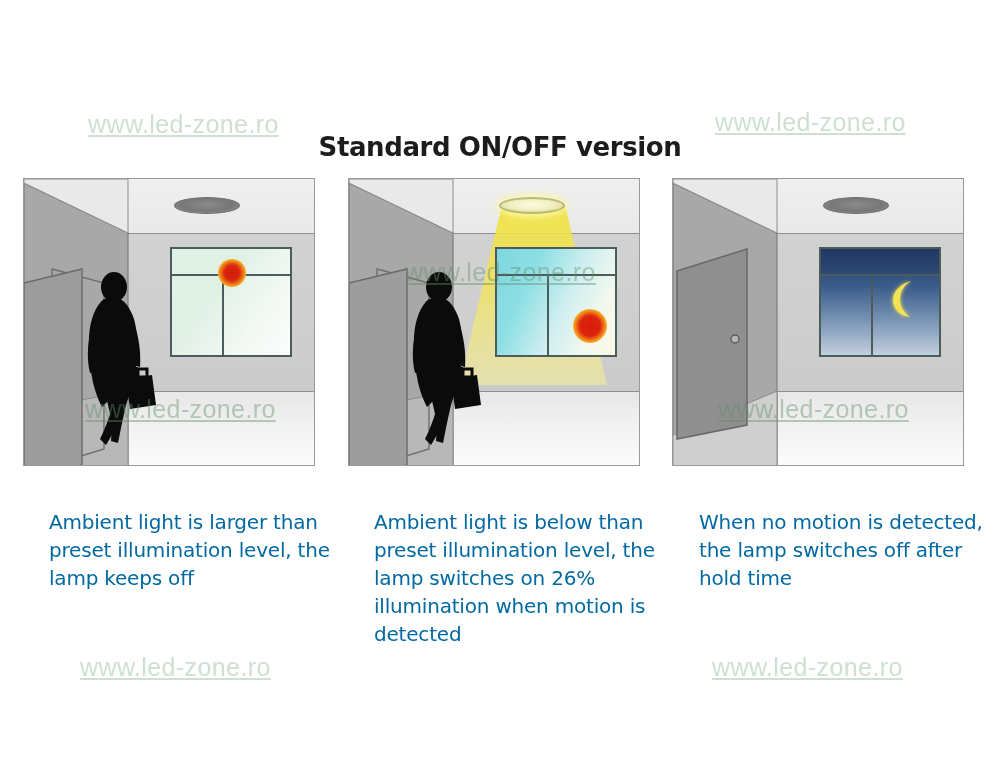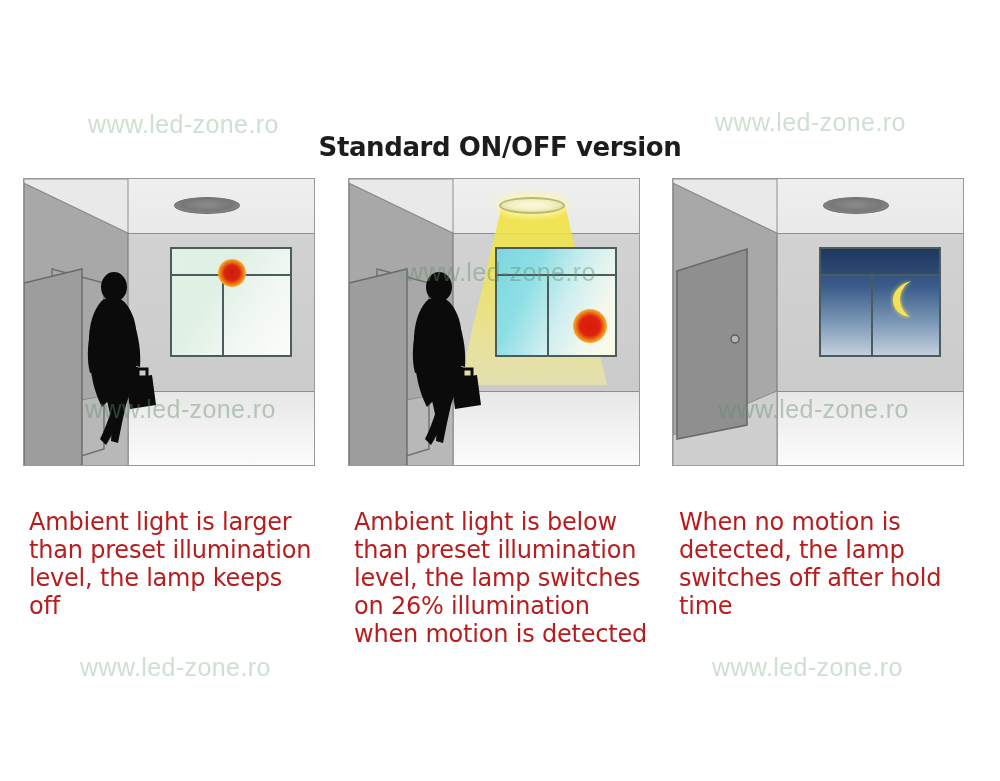--- a/index.html
+++ b/index.html
@@ -156,40 +156,42 @@
   .door{position:absolute;left:0;top:0;width:150px;height:288px;}
 
   
   .person{position:absolute;left:54px;top:92px;width:92px;height:186px;}
 
   
   .caption{
     position:absolute;
     top:508px;
     font-family:"DejaVu Sans", sans-serif;
-    font-size:24px;
+    font-size:20px;
     line-height:28px;
-    color:#b91c1c;
+    color:#0369a1;
     font-weight:500;
     letter-spacing:-0.2px;
+    margin-left:20px;
   }
   #caption-0{ left:29px; width:290px; }
   #caption-1{ left:354px; width:300px; }
   #caption-2{ left:679px; width:290px; }
 
   
   .wm{
     position:absolute;
     font-family:"Liberation Sans", sans-serif;
     font-size:25px;
     color:#d6e4d8;
     white-space:nowrap;
     letter-spacing:0.4px;
     pointer-events:none;
     user-select:none;
+    text-decoration:underline;
   }
   .wm.dim{ color:#cfe0d2; }
   .wm.mid{ color:rgba(96,140,104,0.42); }
 </style>
 </head>
 <body>
 
 <div id="title-row">
   <div id="page-title">Standard ON/OFF version</div>
   <div id="title-rule"></div>

